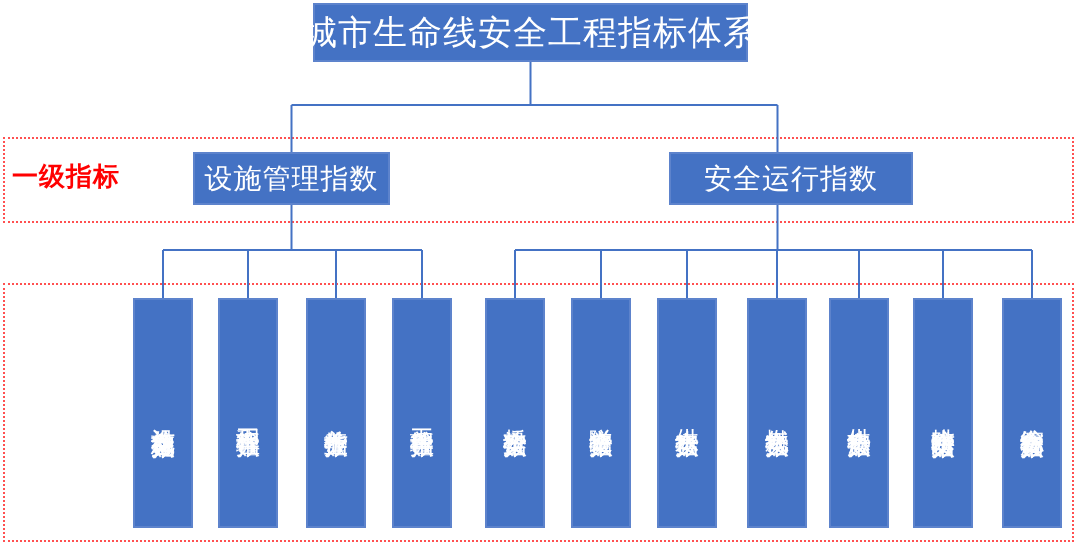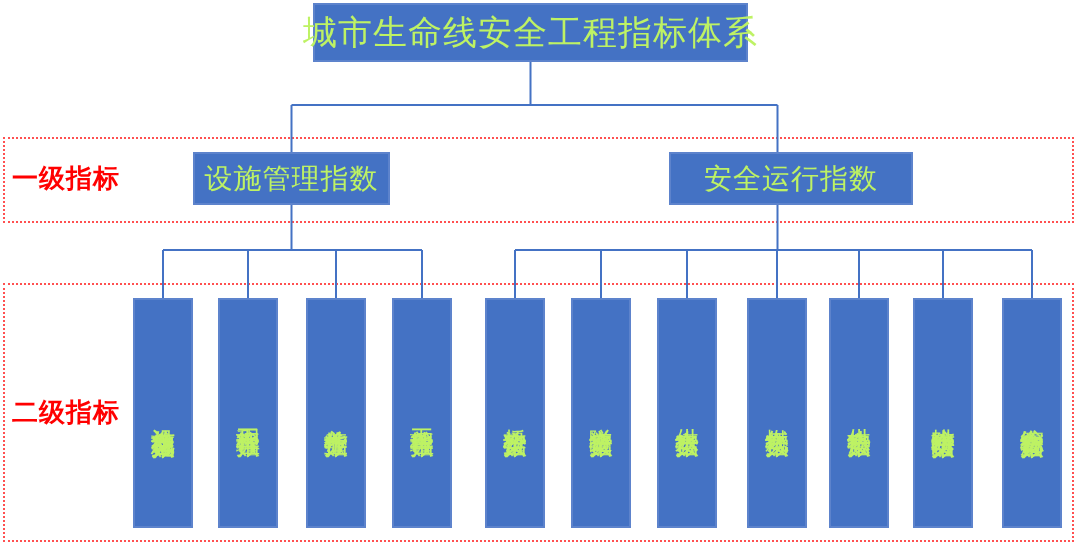--- a/index.html
+++ b/index.html
@@ -30,40 +30,41 @@
   .row-label {
     position: absolute;
     left: 12px;
     color: #ff0000;
     font-size: 26px;
     font-weight: 700;
     letter-spacing: 1px;
     white-space: nowrap;
     z-index: 2;
     line-height: 1;
+    font-family: Liberation Mono, monospace;
   }
   .row-label.level1 { top: 165px; }
   .row-label.level2 { top: 399px; }
 
   
   svg.connectors {
     position: absolute;
     left: 0; top: 0;
     width: 1080px; height: 547px;
     z-index: 1;
     pointer-events: none;
   }
 
   
   .node {
     position: absolute;
     background: #4472c4;
     border: 2px solid #5d83cc;
     box-sizing: border-box;
-    color: #bef264;
+    color: #ffffff;
     display: flex;
     align-items: center;
     justify-content: center;
     text-align: center;
     z-index: 2;
   }
 
   .node.title-node {
     left: 313px; top: 3px;
     width: 435px; height: 59px;
@@ -116,21 +117,20 @@
              M515 250 L515 298
              M601 250 L601 298
              M687 250 L687 298
              M777 250 L777 298
              M859 250 L859 298
              M943 250 L943 298
              M1032 250 L1032 298" fill="none" stroke="#4472C4" stroke-width="2"></path>
   </svg>
 
   <div class="row-label level1">一级指标</div>
-  <div class="row-label level2">二级指标</div>
 
   <div class="node title-node">城市生命线安全工程指标体系</div>
 
   <div class="node l1 left">设施管理指数</div>
   <div class="node l1 right">安全运行指数</div>
 
   <div class="node l2" style="left:133px">设施信息完备指数</div>
   <div class="node l2" style="left:218px">工程管理指数</div>
   <div class="node l2" style="left:306px">养护作业指数</div>
   <div class="node l2" style="left:392px">工单管理指数</div>

